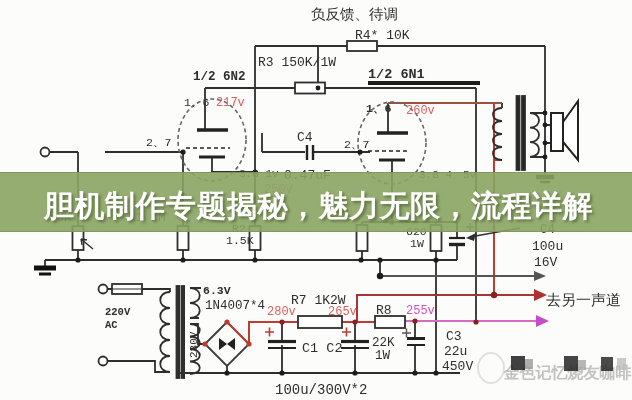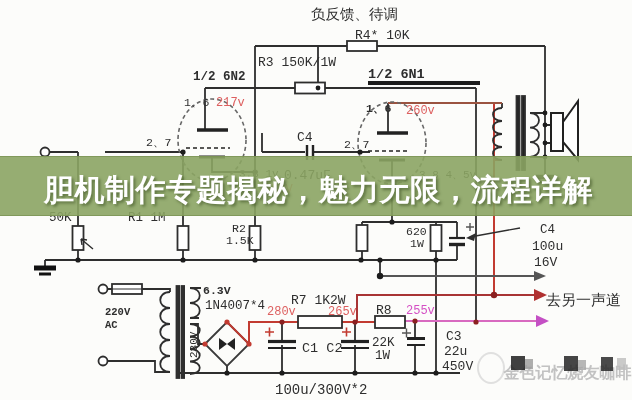--- a/index.html
+++ b/index.html
@@ -5,21 +5,21 @@
   html,body{margin:0;padding:0;background:#e8e8e8;}
   .stage{position:relative;width:632px;height:400px;background:#fcfcfa;overflow:hidden;
          font-family:"DejaVu Sans",sans-serif;}
   .stage svg{position:absolute;left:0;top:0;}
   svg text{font-family:"Liberation Mono","DejaVu Sans Mono",monospace;fill:#2e2e2e;}
   svg text.cjk{font-family:"DejaVu Sans","Liberation Sans",sans-serif;}
   svg text.b{font-weight:bold;}
   svg text.red{fill:#dd5f5f;}
   svg text.pink{fill:#d44fc4;}
   svg text.ghost{opacity:.85;}
-  .banner{position:absolute;left:0;top:156px;width:632px;height:60px;
+  .banner{position:absolute;left:0;top:172px;width:632px;height:60px;
           background:rgba(139,164,99,0.90);
           border-top:1px solid rgba(118,143,78,.65);
           border-bottom:1px solid rgba(118,143,78,.65);
           box-sizing:border-box;}
   .banner span{position:absolute;left:44px;top:13px;white-space:nowrap;
           font-family:"DejaVu Sans","Liberation Sans",sans-serif;
           font-size:30px;font-weight:bold;color:#ffffff;letter-spacing:.5px;
           text-shadow:2px 2px 3px rgba(48,68,24,.55);}
   .wm-text{position:absolute;left:503px;top:363px;width:129px;
           font-family:"DejaVu Sans","Liberation Sans",sans-serif;

